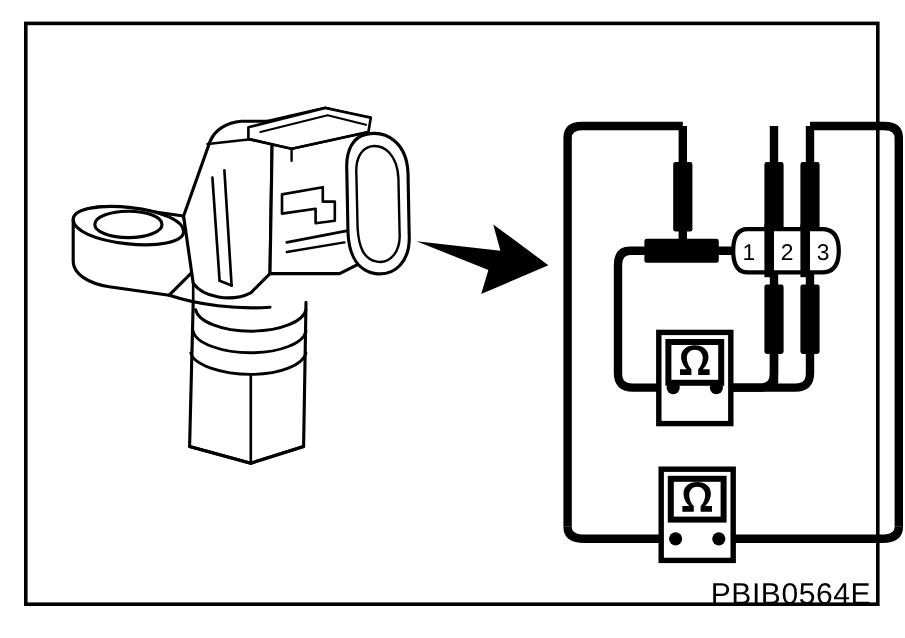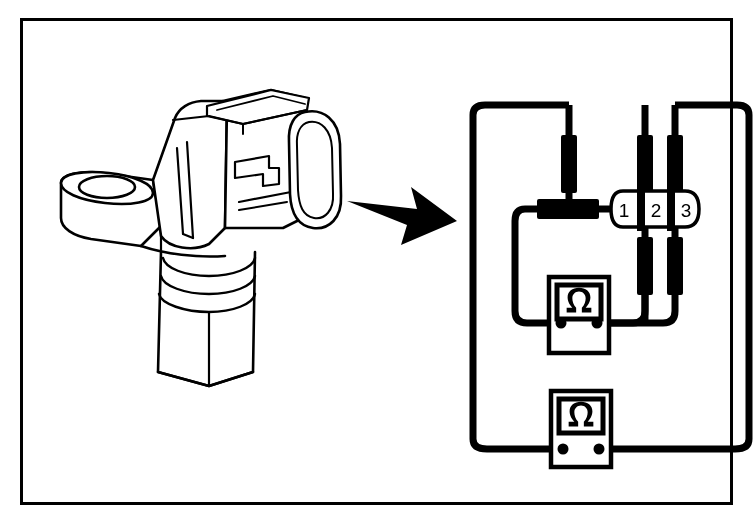--- a/index.html
+++ b/index.html
@@ -257,14 +257,15 @@
           </g>
           <circle cx="100" cy="358" r="5.5" fill="#000000"></circle>
           <circle cx="136" cy="358" r="5.5" fill="#000000"></circle>
         </g>
 
       </svg>
     </div>
 
   </div>
 
+  <div id="figure-caption">PBIB0564E</div>
 
 </div>
 
 </body></html>

